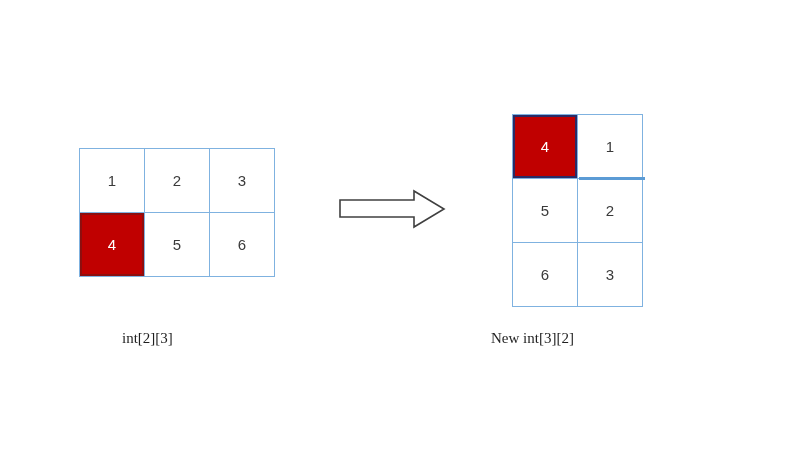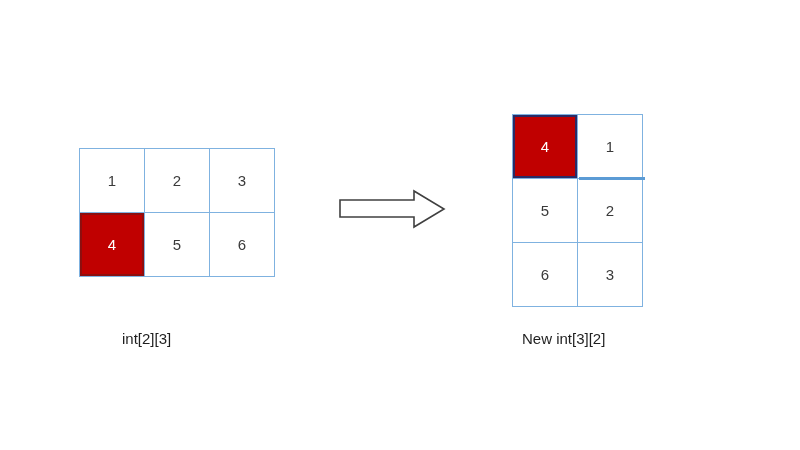--- a/index.html
+++ b/index.html
@@ -59,23 +59,24 @@
     width: 66px;
     height: 3px;
     background: #5b9bd5;
     z-index: 2;
   }
   .diagram-label {
     position: absolute;
     font-size: 15px;
     color: #1f1f1f;
     white-space: nowrap;
+    font-family: Liberation Serif, serif;
   }
   .label-left  { left: 122px; top: 330px; }
-  .label-right { left: 522px; top: 330px; }
+  .label-right { left: 491px; top: 330px; }
   .arrow-wrap {
     position: absolute;
     left: 338px;
     top: 188px;
     width: 110px;
     height: 42px;
   }
 </style>
 </head>
 <body>

